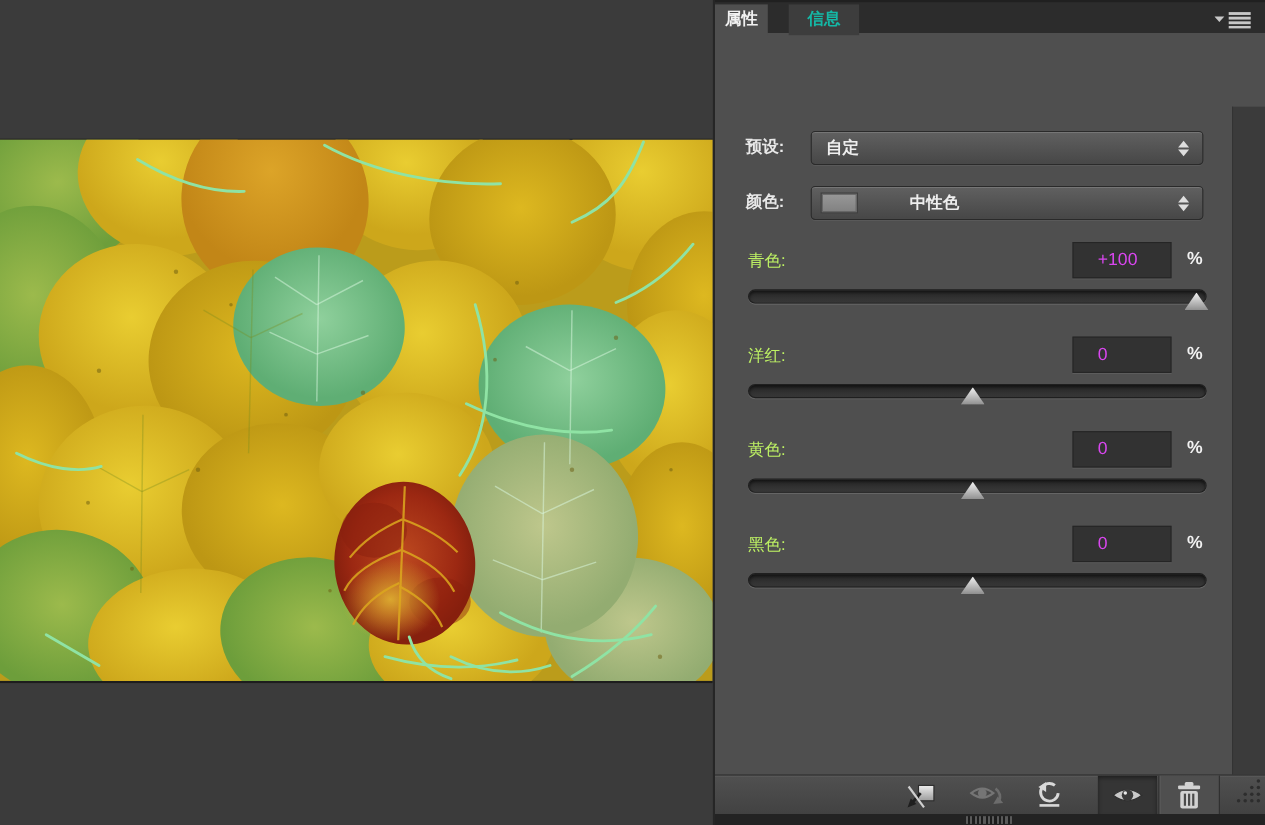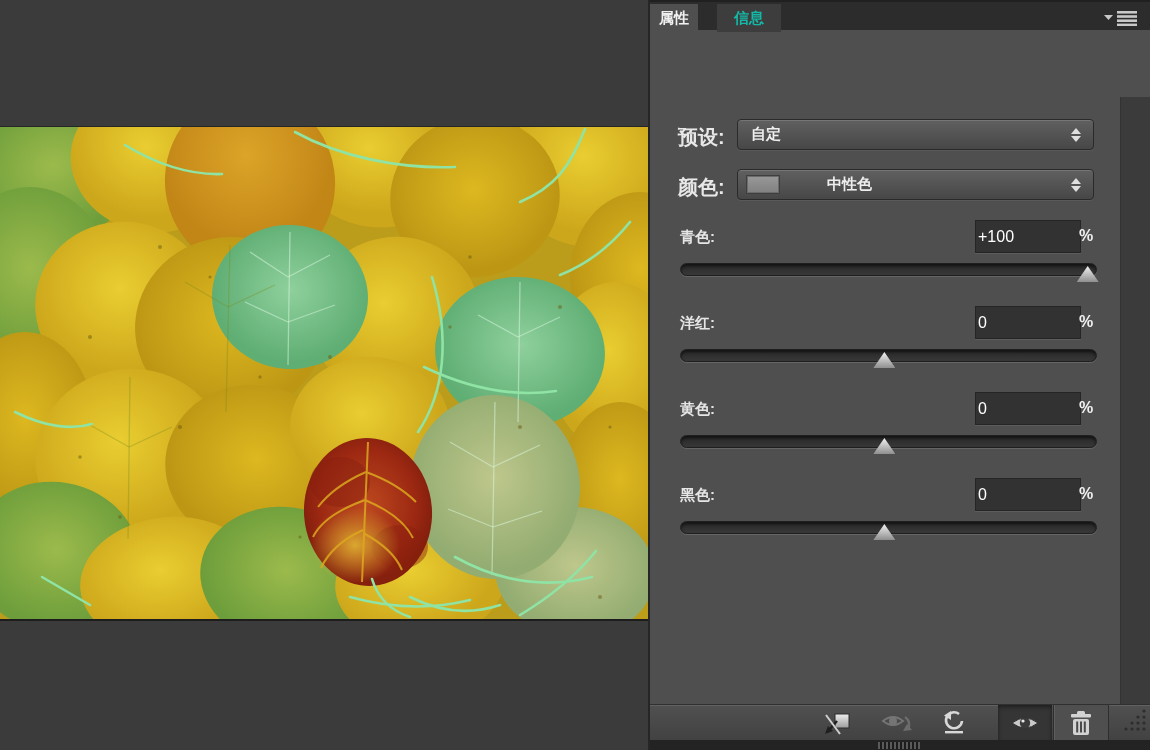--- a/index.html
+++ b/index.html
@@ -35,41 +35,41 @@
                background:linear-gradient(#d8d8d8,#a9a9a9); border:1px solid #2e2e2e; border-top:3px solid #2e2e2e; }
   .mask-icon .dot { position:absolute; left:50%; top:50%; width:16px; height:16px; margin:-8px 0 0 -8px;
                     border-radius:50%; background:#3a3a3a; }
   .adj-title { position:absolute; left:124px; top:22px; font-size:17px; font-weight:700; color:#efefef; }
 
   
   .content { position:absolute; left:0; top:97px; width:100%; height:607px; background:#4f4f4f; }
   .scroll-gutter { position:absolute; left:470px; top:0; width:32px; height:607px; background:#3b3b3b;
                    border-left:1px solid #333; box-shadow:inset -2px 0 0 rgba(255,255,255,.05); }
 
-  .row-label { position:absolute; left:28px; font-size:20px; font-weight:700; color:#e8e8e8; }
+  .row-label { position:absolute; left:28px; font-size:15px; font-weight:700; color:#e8e8e8; }
 
   .dropdown { position:absolute; left:87px; width:357px; height:31px; border-radius:4px;
               background:linear-gradient(#606060,#474747); border:1px solid #2a2a2a;
               box-shadow:inset 0 1px 0 rgba(255,255,255,.14), 0 1px 0 rgba(255,255,255,.06);
               display:flex; align-items:center; cursor:pointer; }
   .dropdown .dd-text { font-size:15px; font-weight:700; color:#eeeeee; padding-left:13px; }
   .spinner { position:absolute; right:11px; top:50%; margin-top:-8px; width:11px; height:16px; }
   .spinner .up    { position:absolute; left:0; top:1px;    width:0; height:0;
                     border-left:5.5px solid transparent; border-right:5.5px solid transparent; border-bottom:6px solid #dedede; }
   .spinner .down  { position:absolute; left:0; bottom:1px; width:0; height:0;
                     border-left:5.5px solid transparent; border-right:5.5px solid transparent; border-top:6px solid #dedede; }
   .swatch { width:32px; height:17px; margin-left:9px; background:linear-gradient(#979797,#828282);
             border:1px solid #6b6b6b; box-shadow:0 0 0 1px #3f3f3f; }
   .swatch + .dd-text { padding-left:8px; }
 
   .slider-group { position:absolute; left:0; width:470px; height:86px; }
-  .s-label { position:absolute; left:30px; top:8px; font-size:15px; font-weight:700; color:#e5e5e5; }
-  .s-field { position:absolute; left:325px; top:0; width:106px; height:33px; background:#323232;
+  .s-label { position:absolute; left:30px; top:8px; font-size:15px; font-weight:400; color:#bef264; }
+  .s-field { position:absolute; left:325px; top:0; width:90px; height:33px; background:#323232;
              border:1px solid #252525; box-shadow:0 1px 0 rgba(255,255,255,.08);
-             font-size:16px; color:#ffffff; line-height:31px; padding-left:2px; cursor:text; }
+             font-size:16px; color:#d946ef; line-height:31px; padding-left:22px; cursor:text; }
   .s-unit  { position:absolute; left:429px; top:7px; font-size:16px; font-weight:700; color:#f1f1f1; }
   .s-track { position:absolute; left:30px; top:43px; width:417px; height:13px; border-radius:7px;
              background:linear-gradient(#272727,#383838); border:1px solid #1f1f1f;
              box-shadow:inset 0 2px 3px rgba(0,0,0,.55), 0 1px 0 rgba(255,255,255,.13); cursor:pointer; }
   .s-thumb { position:absolute; top:2px; width:22px; height:16px;
              background:linear-gradient(#f2f2f2,#8f8f8f);
              clip-path:polygon(50% 0, 100% 100%, 0 100%);
              filter:drop-shadow(0 1px 1px rgba(0,0,0,.65)); cursor:grab; }
 
   

